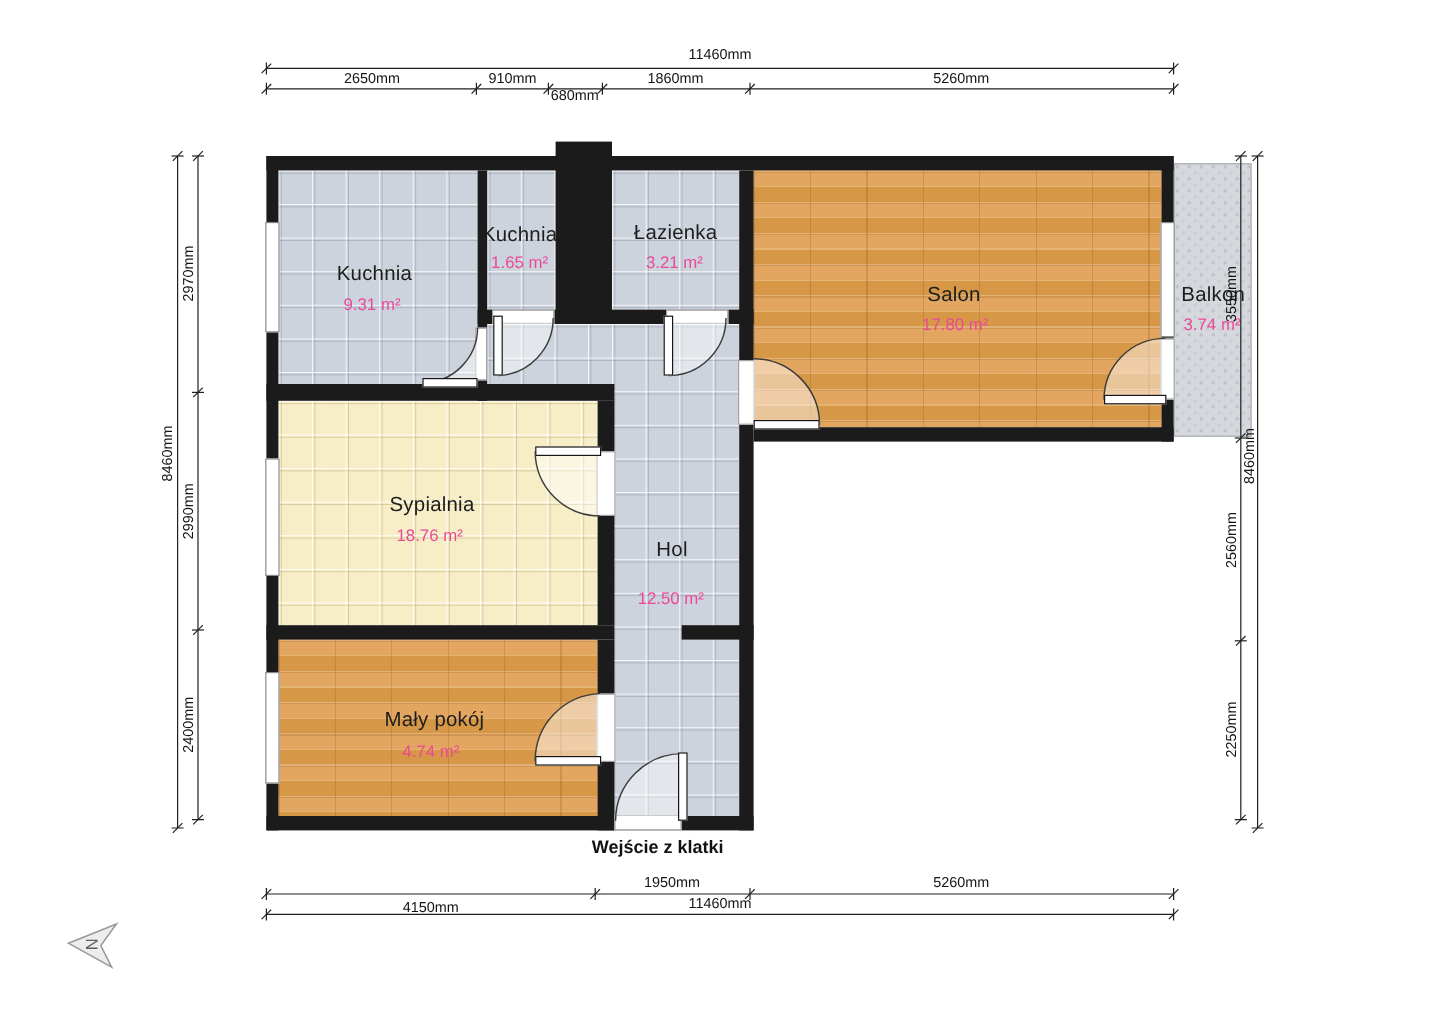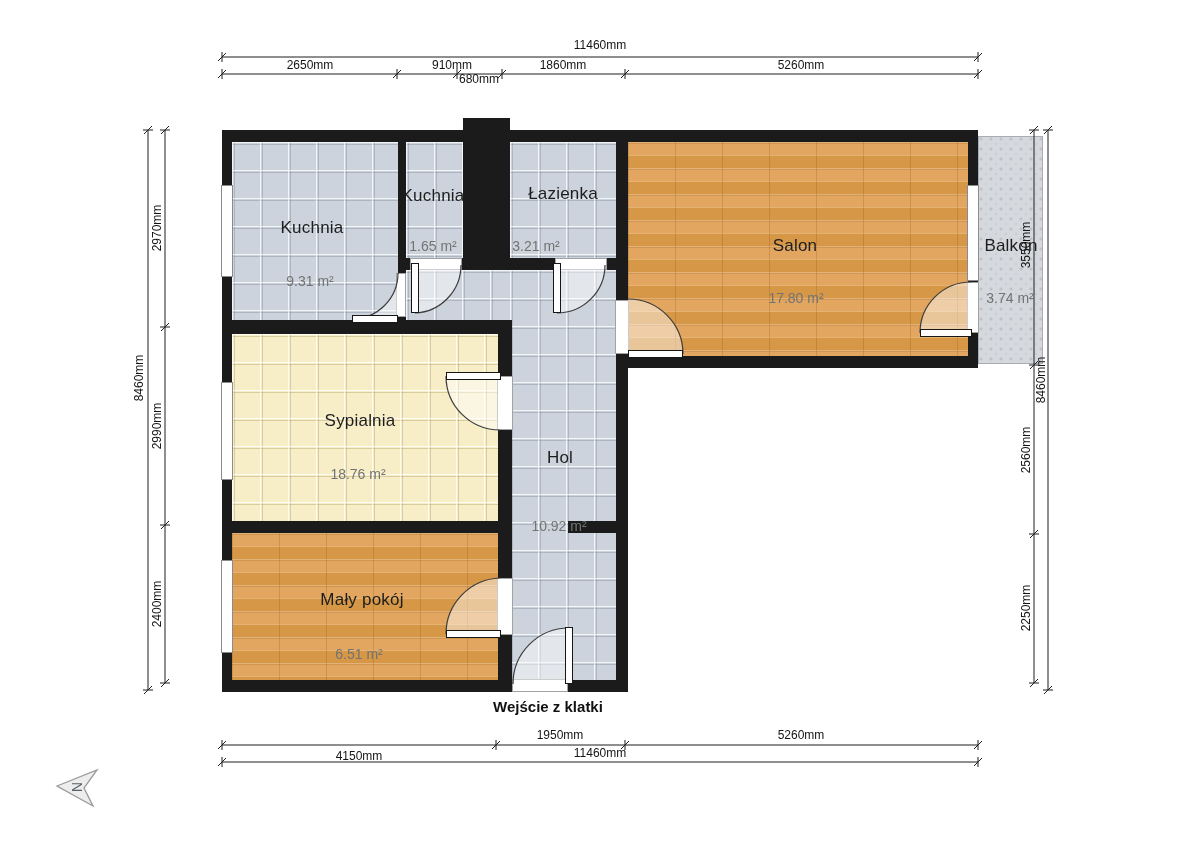--- a/index.html
+++ b/index.html
@@ -27,21 +27,21 @@
   .balcony{background-color:#d5d8dc;border:1px solid #a8adb4;box-sizing:border-box;
       background-image:
       radial-gradient(circle at 2px 2px,#bfc3c9 1.4px,transparent 1.7px),
       radial-gradient(circle at 7px 7px,#c9cdd3 1.2px,transparent 1.5px);
       background-size:10px 10px;}
   .window{position:absolute;background:#fff;border:1px solid #8b8b8b;box-sizing:border-box;}
   .opening{position:absolute;background:#fff;border:1px solid #a2a2a2;box-sizing:border-box;}
   .leaf{position:absolute;background:#fff;border:1.5px solid #161616;box-sizing:border-box;}
   .rlabel{position:absolute;transform:translate(-50%,-50%);font-size:17px;color:#1d1d1d;
           white-space:nowrap;letter-spacing:.2px;}
-  .ralabel{position:absolute;transform:translate(-50%,-50%);font-size:14px;color:#737373;white-space:nowrap;margin-top:28px;}
+  .ralabel{position:absolute;transform:translate(-50%,-50%);font-size:14px;color:#ec4899;white-space:nowrap;}
   .dim{position:absolute;transform:translate(-50%,-50%);font-size:12px;color:#141414;white-space:nowrap;}
   .dim.v{transform:translate(-50%,-50%) rotate(-90deg);}
   .entrance{position:absolute;transform:translate(-50%,-50%);font-size:15px;font-weight:bold;
             color:#111;white-space:nowrap;}
   svg.overlay{position:absolute;left:0;top:0;}
 </style>
 </head>
 <body>
 
 <div class="plan">
@@ -181,37 +181,37 @@
   <div class="leaf" style="left:920px;top:329px;width:52px;height:8px"></div>
   <div class="leaf" style="left:446px;top:372px;width:55px;height:8px"></div>
   <div class="leaf" style="left:446px;top:630px;width:55px;height:8px"></div>
   <div class="leaf" style="left:565px;top:627px;width:8px;height:57px"></div>
 
   <div class="rlabel" style="left:312px;top:228px">Kuchnia</div>
   <div class="ralabel" style="left:310px;top:253px">9.31 m²</div>
   <div class="rlabel" style="left:433px;top:196px">Kuchnia</div>
   <div class="ralabel" style="left:433px;top:218px">1.65 m²</div>
   <div class="rlabel" style="left:563px;top:194px">Łazienka</div>
-  <div class="ralabel" style="left:536px;top:218px">3.21 m²</div>
+  <div class="ralabel" style="left:562px;top:218px">3.21 m²</div>
   <div class="rlabel" style="left:795px;top:246px">Salon</div>
   <div class="ralabel" style="left:796px;top:270px">17.80 m²</div>
   <div class="rlabel" style="left:1011px;top:246px">Balkon</div>
   <div class="ralabel" style="left:1010px;top:270px">3.74 m²</div>
   <div class="rlabel" style="left:360px;top:421px">Sypialnia</div>
   <div class="ralabel" style="left:358px;top:446px">18.76 m²</div>
   <div class="rlabel" style="left:560px;top:458px">Hol</div>
-  <div class="ralabel" style="left:559px;top:498px">10.92 m²</div>
+  <div class="ralabel" style="left:559px;top:498px">12.50 m²</div>
   <div class="rlabel" style="left:362px;top:600px">Mały pokój</div>
-  <div class="ralabel" style="left:359px;top:626px">6.51 m²</div>
+  <div class="ralabel" style="left:359px;top:626px">4.74 m²</div>
 
   <div class="entrance" style="left:548px;top:706px">Wejście z klatki</div>
 
   <div class="dim" style="left:600px;top:45px">11460mm</div>
   <div class="dim" style="left:310px;top:65px">2650mm</div>
-  <div class="dim" style="left:452px;top:65px">910mm</div>
+  <div class="dim" style="left:427px;top:65px">910mm</div>
   <div class="dim" style="left:479px;top:79px">680mm</div>
   <div class="dim" style="left:563px;top:65px">1860mm</div>
   <div class="dim" style="left:801px;top:65px">5260mm</div>
 
   <div class="dim" style="left:359px;top:756px">4150mm</div>
   <div class="dim" style="left:560px;top:735px">1950mm</div>
   <div class="dim" style="left:801px;top:735px">5260mm</div>
   <div class="dim" style="left:600px;top:753px">11460mm</div>
 
   <div class="dim v" style="left:139px;top:378px">8460mm</div>

